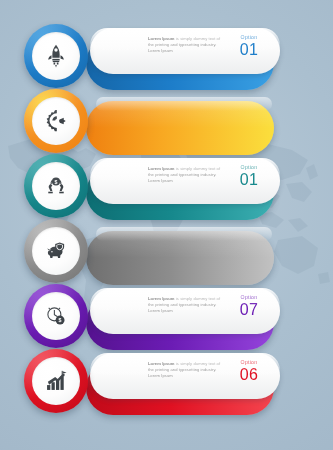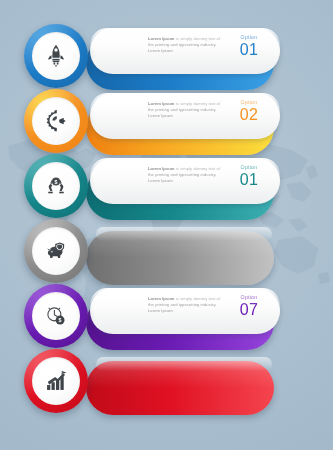--- a/index.html
+++ b/index.html
@@ -169,29 +169,20 @@
       </g>
         </svg>
     </div>
   </div>
 </div>
 
 <div class="row row-1">
   <div class="tab">
     <div class="tab-inner" style="background: linear-gradient(90deg, rgb(239, 128, 16) 0%, rgb(248, 168, 34) 40%, rgb(251, 223, 61) 100%);"></div>
   </div>
-  <div class="pill">
-    <div class="txt">
-      <b>Lorem Ipsum</b><span> is simply dummy text of the printing and typesetting industry. Lorem Ipsum</span>
-    </div>
-    <div class="optwrap" style="color: rgb(245, 145, 32);">
-      <span class="opt-label">Option</span>
-      <span class="opt-num">02</span>
-    </div>
-  </div>
   <div class="gloss"></div>
   <div class="circle-outer" style="background: radial-gradient(circle at 32% 24%, rgb(252, 216, 53) 0%, rgb(245, 145, 32) 48%, rgb(239, 128, 16) 100%);">
     <div class="circle-inner">
       <svg viewBox="0 0 64 64" aria-hidden="true">
           <g fill="#3d4348">
         <path d="M29 6l-2.4 5.3-5.6-.8-1.9 5.6-5.6 1.8.8 5.7L9 26.6l3 4.9-3 4.9 5.3 2.9-.8 5.7 5.6 1.8 1.9 5.6 5.6-.8L29 57c1.6.3 3.3.5 5 .5V49a18 18 0 110-36V5c-1.7 0-3.4.2-5 1z"></path>
         <circle cx="34" cy="31" r="10" fill="#fff"></circle>
         <path d="M34 20a11 11 0 00-11 11h7a4 4 0 014-4z"></path>
         <path d="M41 28l10-4v5l5 3-5 3v5l-10-4z"></path>
         <rect x="40" y="29" width="6" height="5"></rect>
@@ -282,20 +273,29 @@
       </g>
         </svg>
     </div>
   </div>
 </div>
 
 <div class="row row-5">
   <div class="tab">
     <div class="tab-inner" style="background: linear-gradient(90deg, rgb(192, 10, 25) 0%, rgb(224, 17, 34) 45%, rgb(245, 69, 79) 100%);"></div>
   </div>
+  <div class="pill">
+    <div class="txt">
+      <b>Lorem Ipsum</b><span> is simply dummy text of the printing and typesetting industry. Lorem Ipsum</span>
+    </div>
+    <div class="optwrap" style="color: rgb(224, 17, 34);">
+      <span class="opt-label">Option</span>
+      <span class="opt-num">06</span>
+    </div>
+  </div>
   <div class="gloss"></div>
   <div class="circle-outer" style="background: radial-gradient(circle at 32% 24%, rgb(243, 64, 77) 0%, rgb(224, 17, 34) 48%, rgb(192, 10, 25) 100%);">
     <div class="circle-inner">
       <svg viewBox="0 0 64 64" aria-hidden="true">
           <g fill="#3d4348">
         <rect x="10" y="42" width="8" height="12"></rect>
         <rect x="21" y="35" width="8" height="19"></rect>
         <rect x="32" y="28" width="8" height="26"></rect>
         <rect x="43" y="20" width="8" height="34"></rect>
         <path d="M12 34l18-12 6 5 12-12-2-1h7v7l-1-2-16 16-6-5-15 11z"></path>

